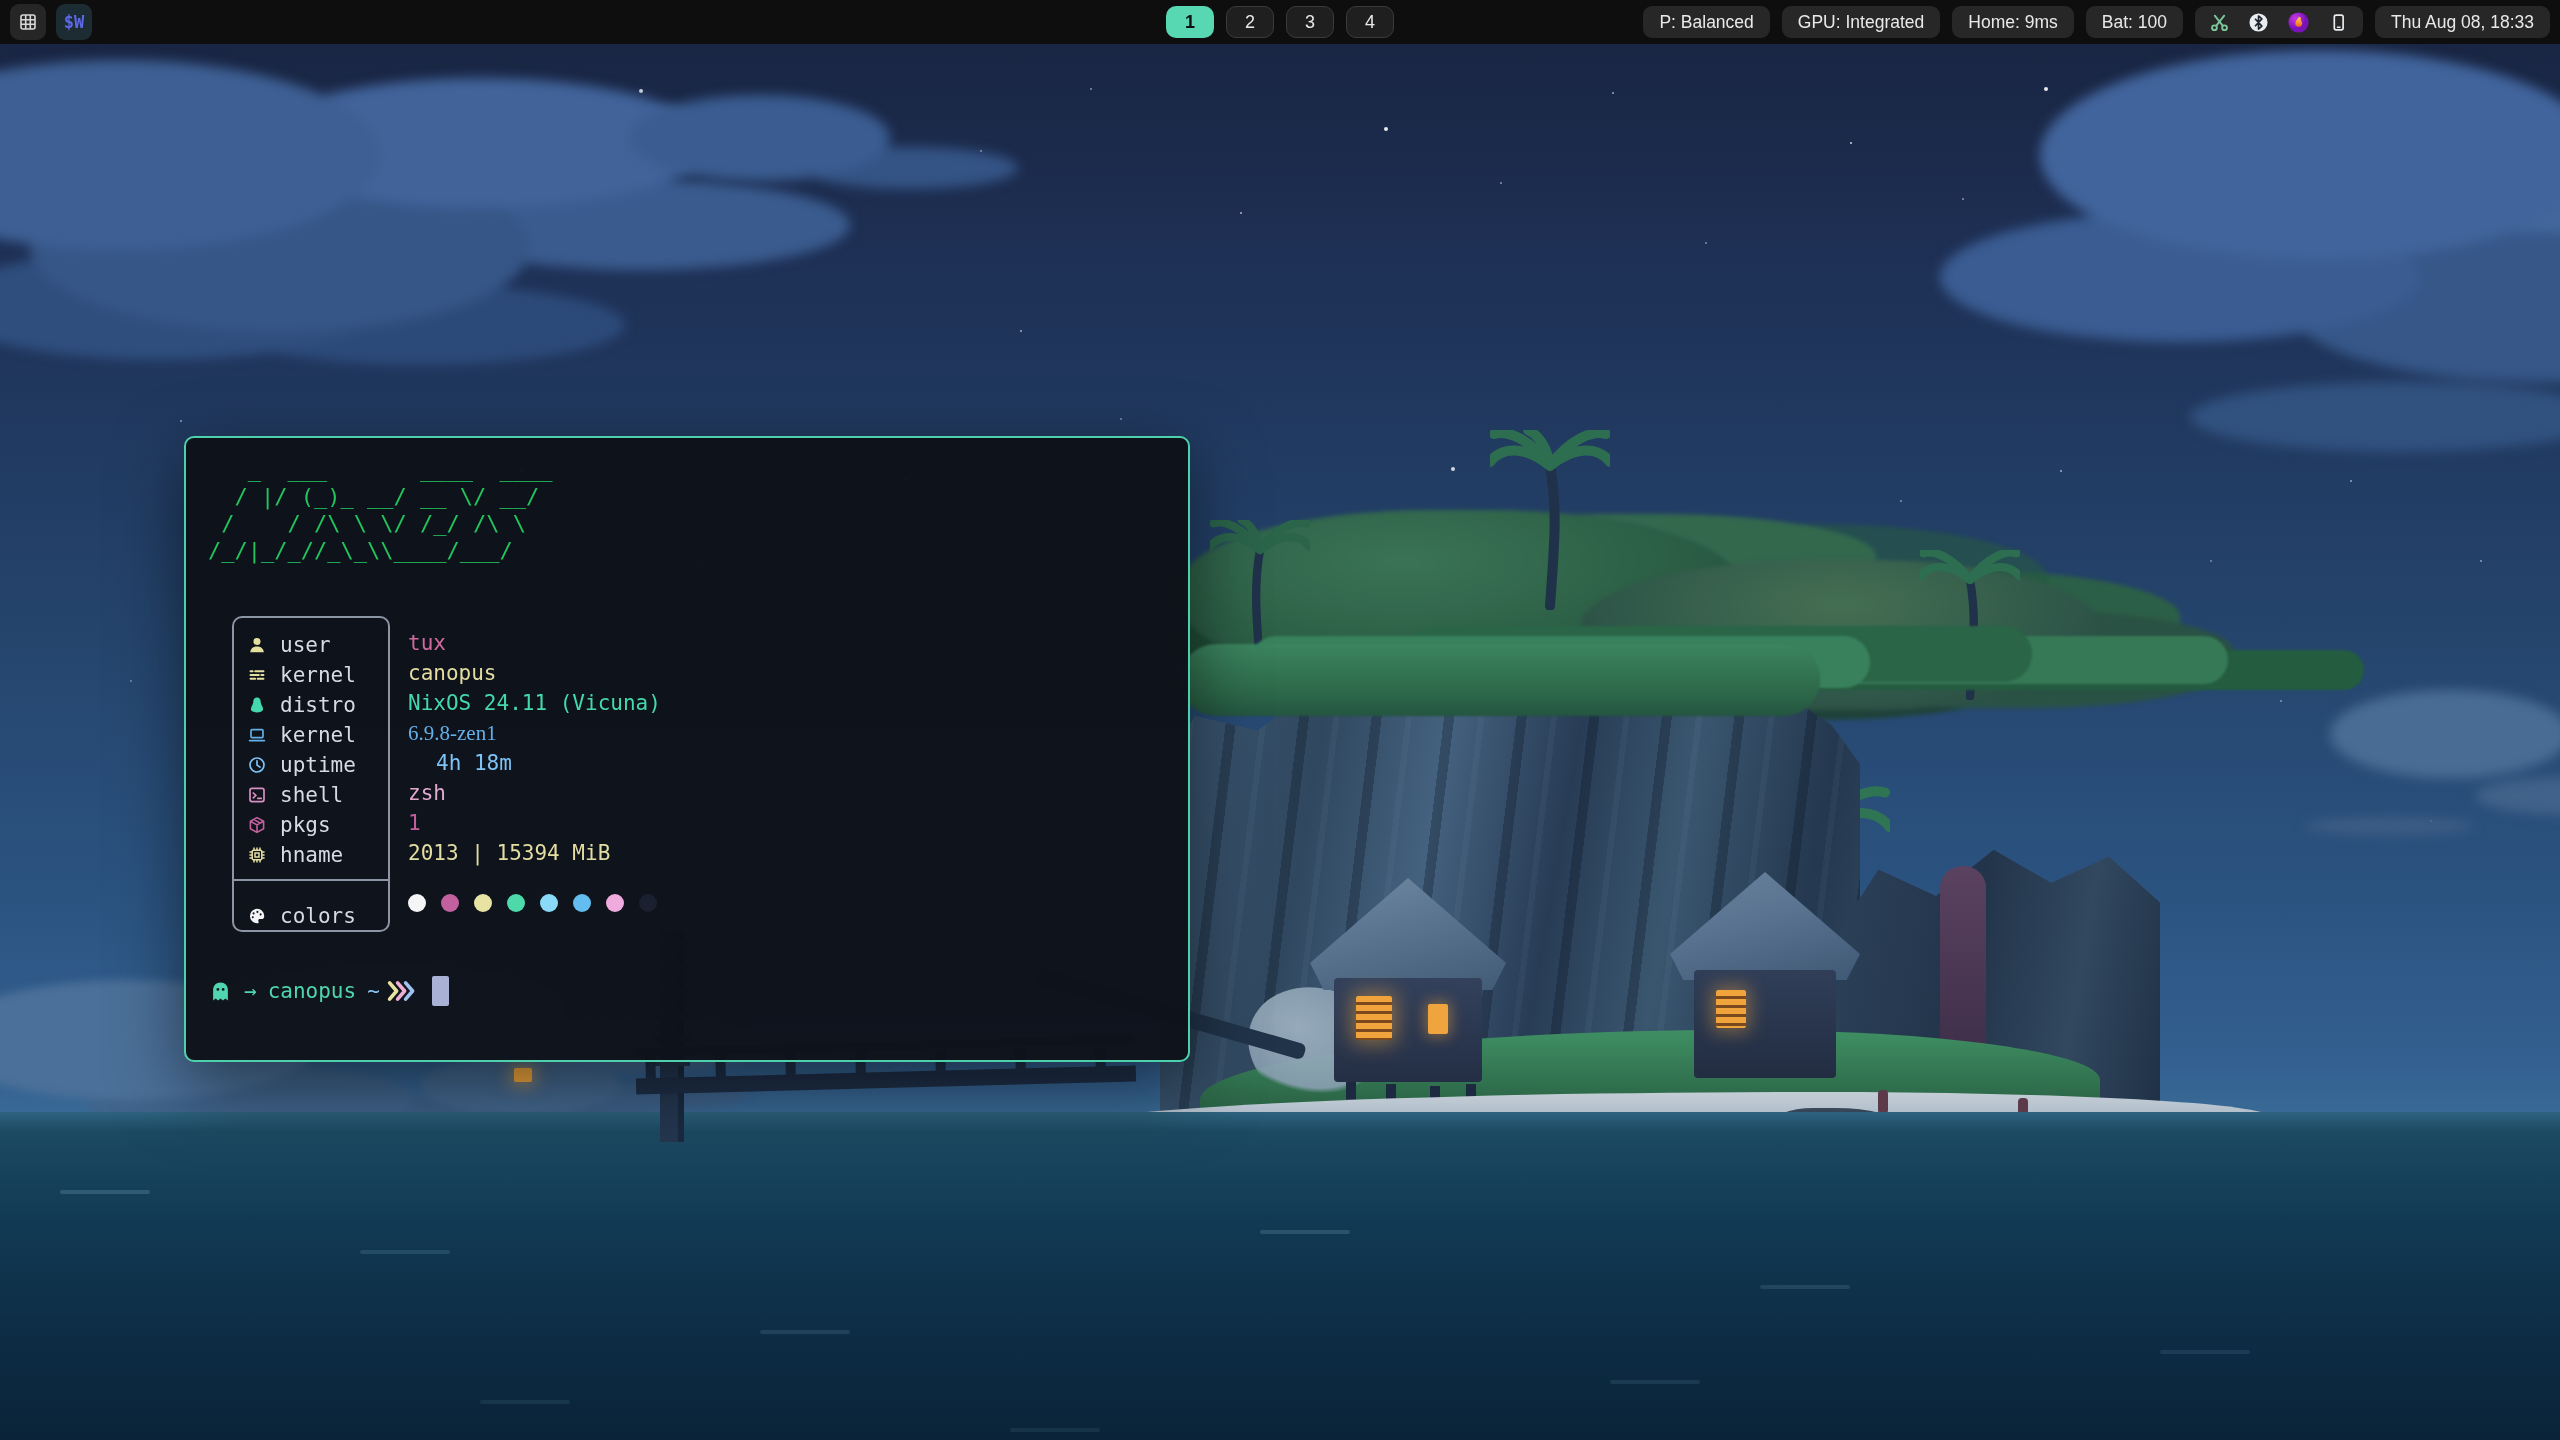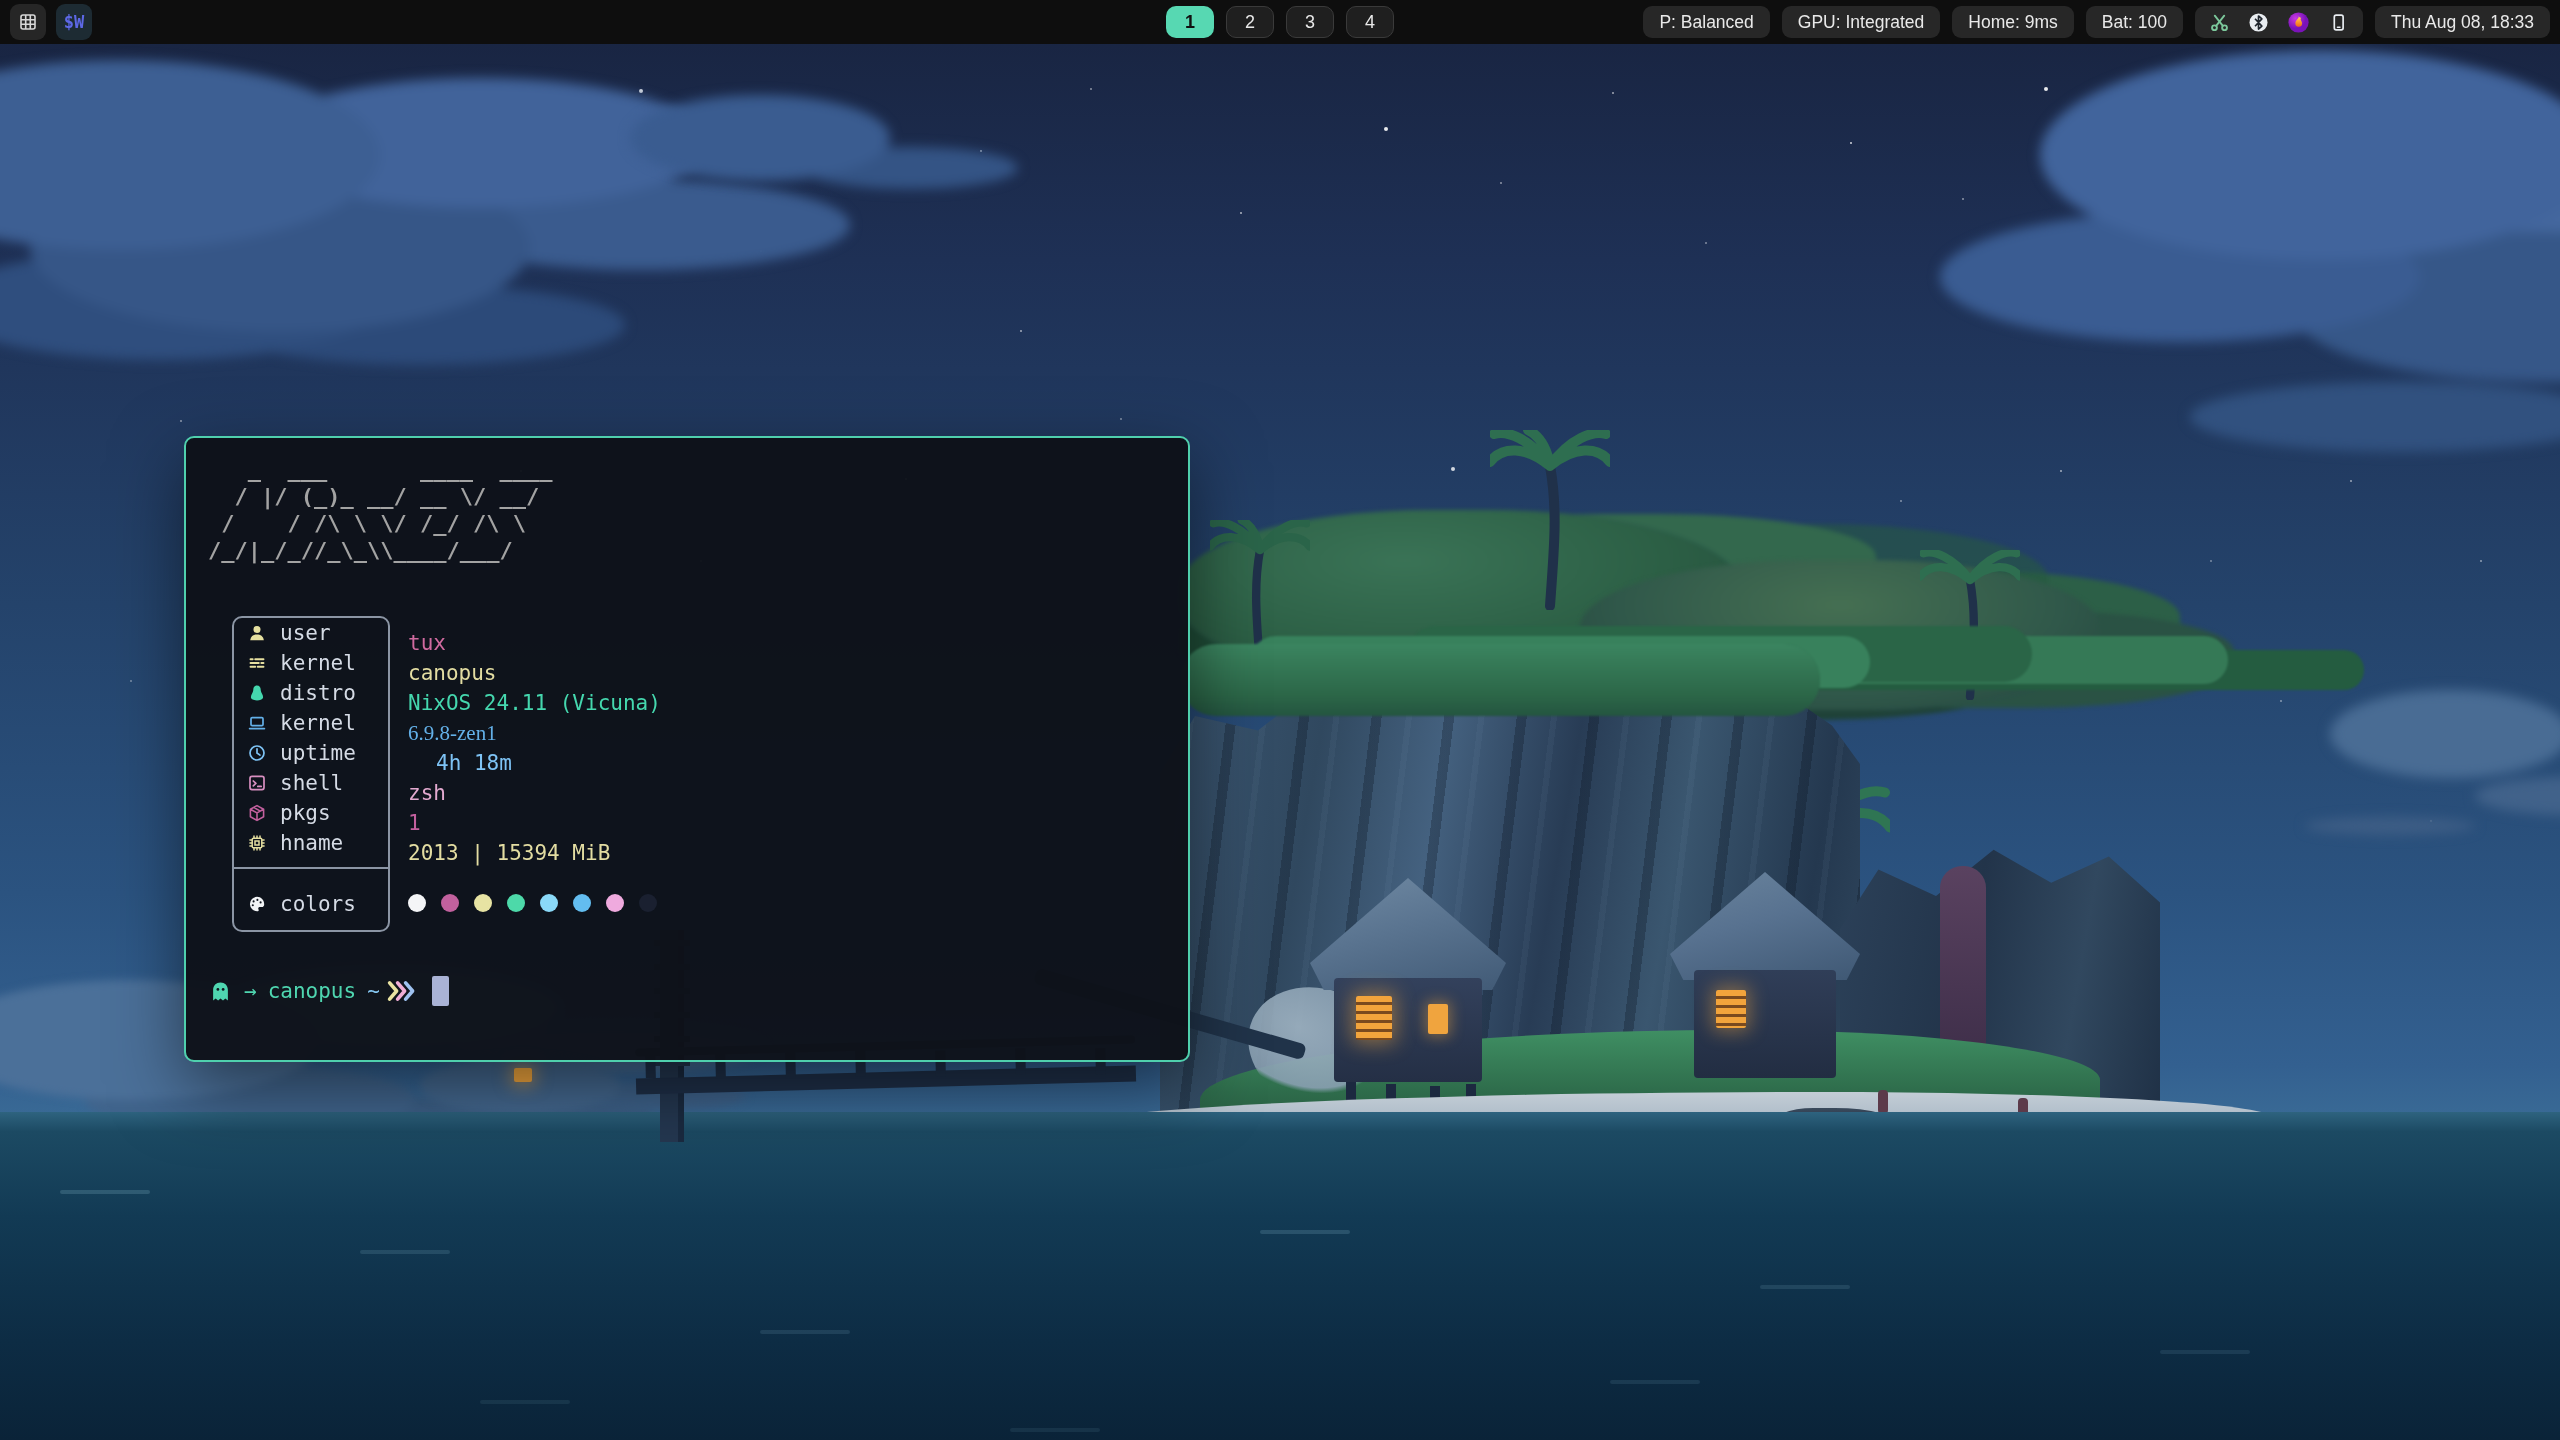--- a/index.html
+++ b/index.html
@@ -141,21 +141,21 @@
   .tray svg{display:block;}
 
   
   .terminal{position:absolute;left:184px;top:436px;width:1006px;height:626px;box-sizing:border-box;
     background:rgba(14,17,24,0.96);border:2px solid #4fd0ad;border-radius:10px;
     box-shadow:0 24px 70px rgba(0,0,0,.5);z-index:40;
     font-family:"DejaVu Sans Mono","Liberation Mono",monospace;font-size:21px;color:#d5dbe5;}
   .ascii{position:absolute;left:22px;top:18px;margin:0;font-size:22px;line-height:27px;
     font-family:inherit;white-space:pre;}
   .fetch-box{position:absolute;left:46px;top:178px;width:158px;height:316px;box-sizing:border-box;
-    border:2px solid #8b95a4;border-radius:10px;}
+    border:2px solid #8b95a4;border-radius:10px;padding-top:12px;}
   .f-row{height:30px;display:flex;align-items:center;gap:13px;padding-left:13px;}
   .f-ic{width:20px;height:20px;display:flex;align-items:center;justify-content:center;}
   .f-ic svg{display:block;}
   .f-label{font-size:21px;}
   .f-divider{border-top:2px solid #8b95a4;margin-top:9px;}
   .colors-row{height:50px;margin-top:10px;}
   .fetch-values{position:absolute;left:222px;top:190px;}
   .f-val{height:30px;line-height:30px;white-space:pre;}
   .dots{display:flex;gap:15px;margin-top:26px;align-items:center;}
   .dot{width:18px;height:18px;border-radius:50%;}
@@ -280,21 +280,21 @@
         <svg width="21" height="21" viewBox="0 0 20 20" fill="none" stroke="#e9edf1">
           <rect x="6" y="3" width="8.4" height="14" rx="1.8" stroke-width="1.6"></rect>
           <path d="M9 14.6h2.4" stroke-width="1.4" stroke-linecap="round"></path>
         </svg>
       </div>
       <div class="pill">Thu Aug 08, 18:33</div>
     </div>
   </header>
 
   <section class="terminal">
-    <pre class="ascii" style="color: #a3a3a3; font-weight: bold;"><div>   _  ___       ____  ____</div><div>  / |/ (_)_ __/ __ \/ __/</div><div> /    / /\ \ \/ /_/ /\ \</div><div>/_/|_/_//_\_\\____/___/</div></pre>
+    <pre class="ascii" style="color: #22c55e;"><div>   _  ___       ____  ____</div><div>  / |/ (_)_ __/ __ \/ __/</div><div> /    / /\ \ \/ /_/ /\ \</div><div>/_/|_/_//_\_\\____/___/</div></pre>
 
     <div class="fetch-box">
       <div class="f-row">
         <span class="f-ic ic-cream">
           <svg width="20" height="20" viewBox="0 0 20 20" fill="currentColor">
               <circle cx="10" cy="6.4" r="3.5"></circle>
               <path d="M3.2 17.2c.5-4 3.3-5.7 6.8-5.7s6.3 1.7 6.8 5.7z"></path>
             </svg>
         </span>
         <span class="f-label">user</span>

